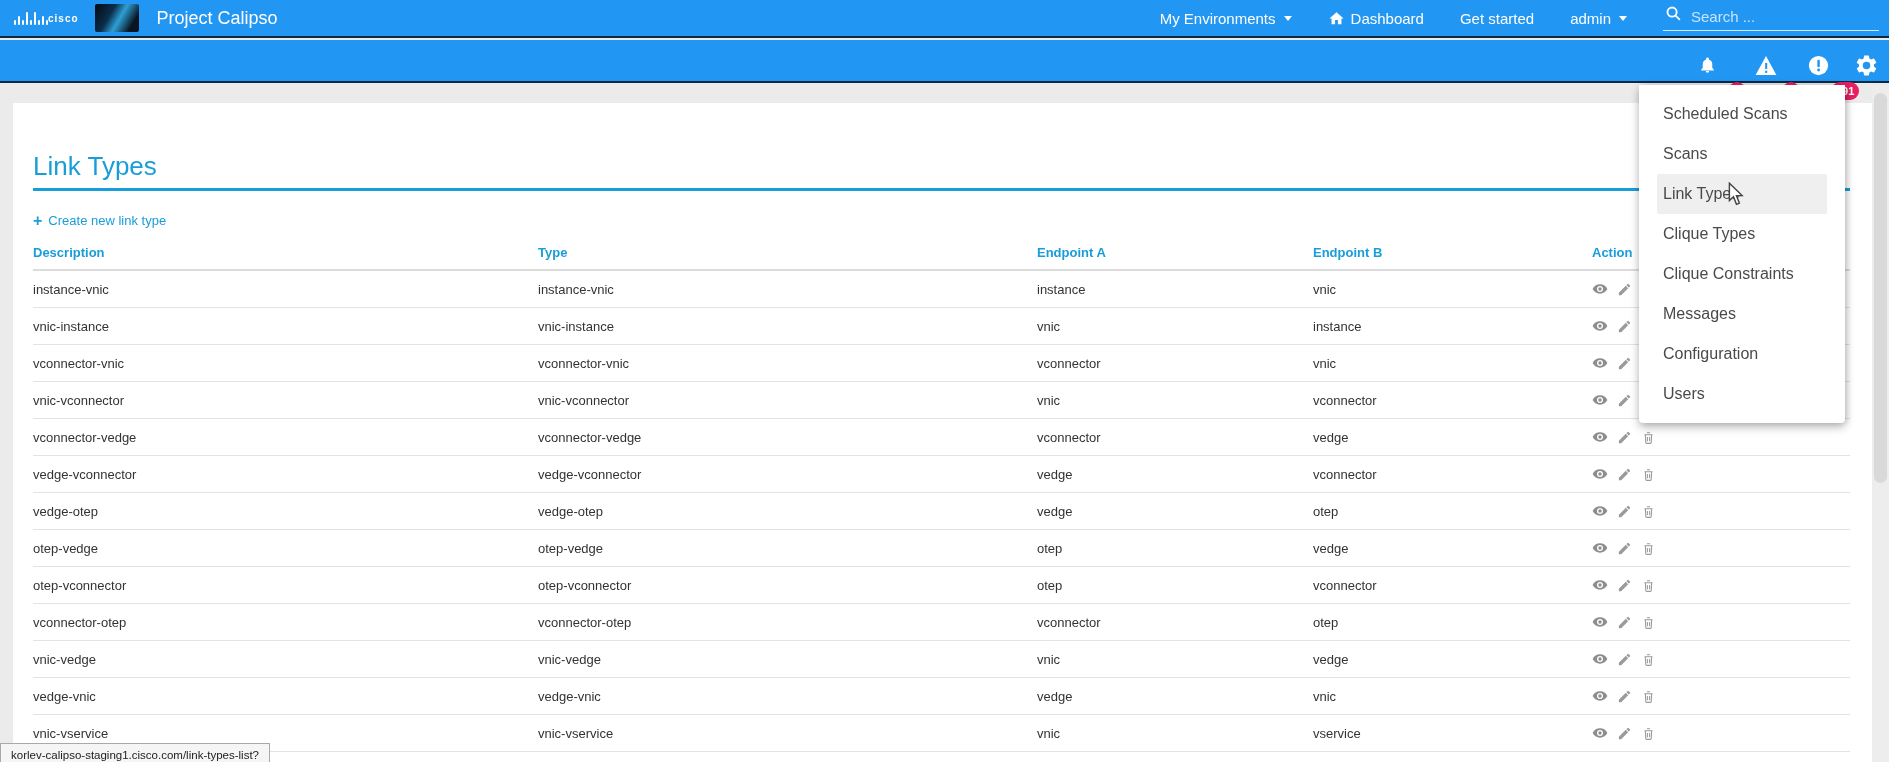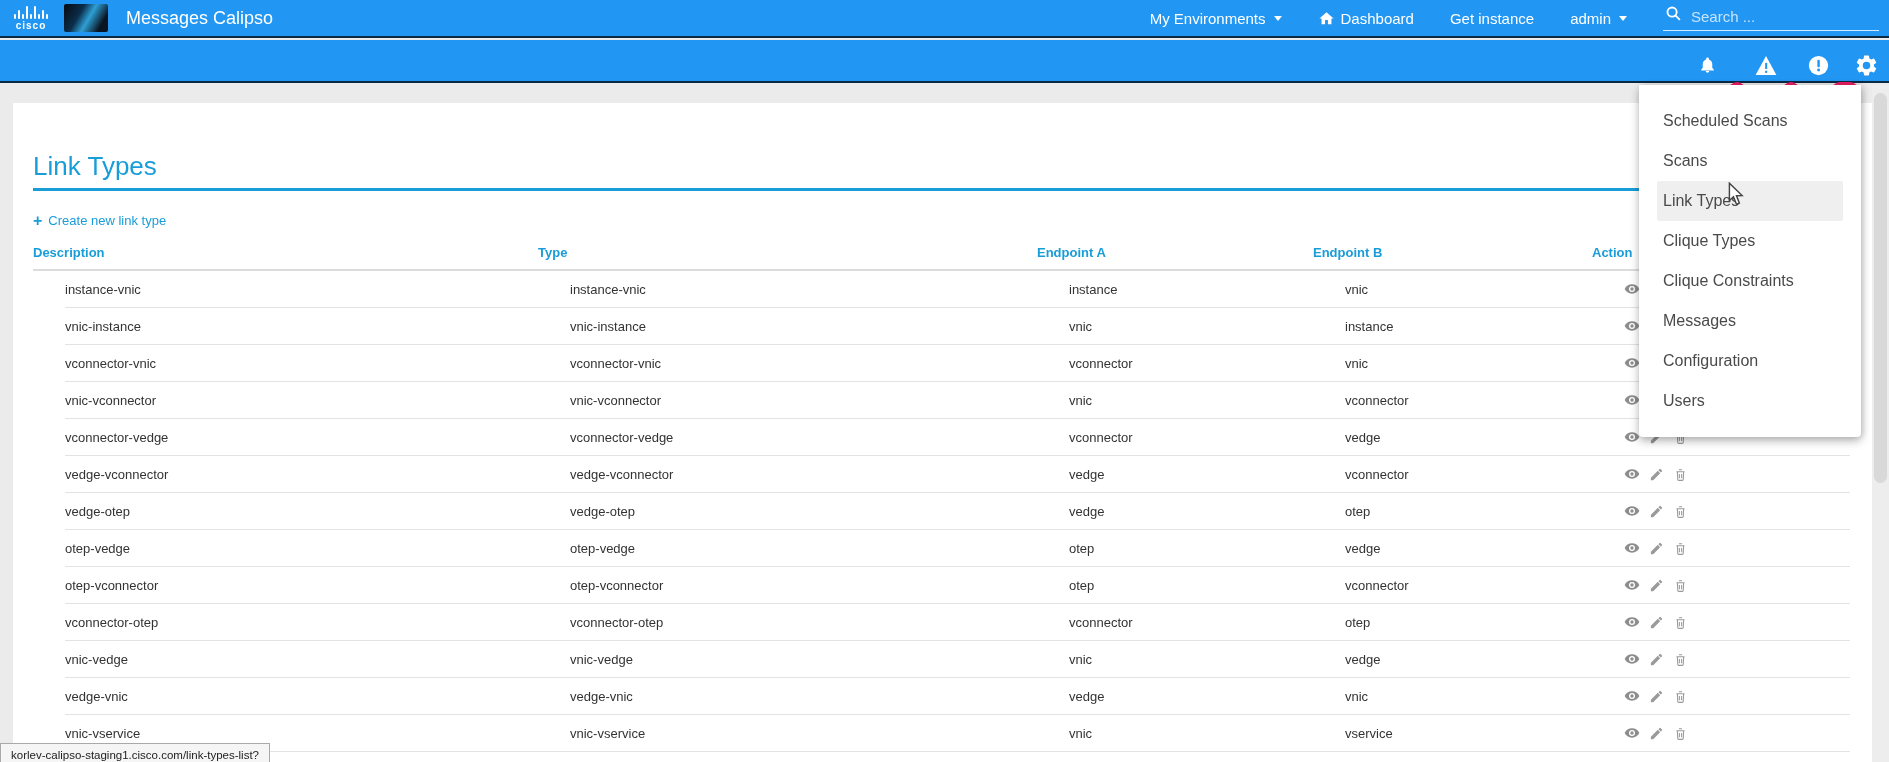--- a/index.html
+++ b/index.html
@@ -8,21 +8,21 @@
     background:#ebebeb;font-family:"Liberation Sans",sans-serif;
     -webkit-font-smoothing:antialiased;
   }
   
   .navbar{
     position:absolute;left:0;top:0;width:100%;height:38px;
     background:#2196f3;border-bottom:2px solid rgba(0,0,0,.72);
     display:flex;align-items:center;box-sizing:border-box;color:#fff;
   }
   .brand-zone{display:flex;align-items:center;padding-left:14px;}
-  .cisco-logo{display:flex;flex-direction:column;align-items:center;margin-right:16px;}
+  .cisco-logo{display:flex;flex-direction:row;align-items:center;margin-right:16px;}
   .cisco-bars{display:flex;align-items:flex-end;gap:2px;height:13px;}
   .cisco-bars i{display:block;width:2px;background:#fff;border-radius:1px;}
   .cisco-text{font-size:10px;font-weight:bold;letter-spacing:1px;margin-top:1px;}
   .brand-image{width:44px;height:28px;border-radius:2px;margin-right:18px;
     background:linear-gradient(120deg,#05090f 0%,#0b2d4a 35%,#2e9fd4 55%,#0a1523 82%);}
   .brand-title{font-size:18px;color:#fff;}
   .nav-right{margin-left:auto;display:flex;align-items:center;gap:36px;padding-right:10px;}
   .nav-link{display:flex;align-items:center;gap:6px;font-size:15px;color:#fff;cursor:pointer;white-space:nowrap;}
   .caret{width:0;height:0;border-left:4px solid transparent;border-right:4px solid transparent;border-top:5px solid #fff;margin-left:2px;}
   .search-wrap{position:relative;display:flex;}
@@ -58,28 +58,28 @@
     color:#199dd9;font-size:13px;cursor:pointer;width:max-content;
   }
   .plus-glyph{font-size:16px;font-weight:bold;line-height:12px;}
   
   .thead,.trow{
     display:grid;grid-template-columns:505px 499px 276px 279px 1fr;
     align-items:center;
   }
   .thead{margin-top:8px;height:33px;border-bottom:2px solid #dcdcdc;}
   .th{font-size:13px;font-weight:bold;color:#199dd9;}
-  .trow{height:37px;border-bottom:1px solid #e3e3e3;box-sizing:border-box;margin-left:32px;}
+  .trow{height:37px;border-bottom:1px solid #e3e3e3;box-sizing:border-box;}
   .td{font-size:13px;color:#333;}
   .actions{display:flex;align-items:center;gap:9px;}
   .act-icon{display:inline-flex;cursor:pointer;}
   
   .dropdown{
-    position:absolute;left:1639px;top:85px;width:222px;z-index:30;
-    background:#fff;border-radius:0 0 4px 4px;padding:16px 0;
+    position:absolute;left:1639px;top:85px;width:206px;z-index:30;
+    background:#fff;border-radius:0 0 4px 4px;padding:9px 0;
     box-shadow:0 4px 10px rgba(0,0,0,.28),2px 0 6px rgba(0,0,0,.12);
   }
   .menu-item{
     height:40px;line-height:40px;margin:0 18px;padding:0 6px;
     font-size:16px;color:#4a4a4a;cursor:pointer;white-space:nowrap;border-radius:2px;
   }
   .menu-item.active{background:#efefef;}
   .cursor{position:absolute;left:1727px;top:182px;z-index:40;pointer-events:none;}
   
   .scrollbar{position:absolute;right:0;top:85px;bottom:0;width:17px;background:#ededed;}
@@ -104,36 +104,36 @@
         <i style="height:13px"></i>
           <i style="height:5px"></i>
           <i style="height:13px"></i>
         <i style="height:5px"></i>
           <i style="height:9px"></i>
           <i style="height:5px"></i>
       </div>
       <span class="cisco-text">cisco</span>
     </div>
     <div class="brand-image"></div>
-    <span class="brand-title">Messages Calipso</span>
+    <span class="brand-title">Project Calipso</span>
   </div>
 
   <div class="nav-right">
     <div class="nav-link">
       <span>My Environments</span>
       <span class="caret"></span>
     </div>
     <div class="nav-link">
       <svg width="17" height="17" viewBox="0 0 24 24" fill="#fff">
           <path d="M10 20v-6h4v6h5v-8h3L12 3 2 12h3v8z"></path>
         </svg>
       <span>Dashboard</span>
     </div>
     <div class="nav-link">
-      <span>Get instance</span>
+      <span>Get started</span>
     </div>
     <div class="nav-link">
       <span>admin</span>
       <span class="caret"></span>
     </div>
     <div class="search-wrap">
       <svg width="17" height="17" viewBox="0 0 24 24" fill="none" stroke="#fff" stroke-width="2.6">
           <circle cx="10" cy="10" r="6.5"></circle>
           <line x1="15" y1="15" x2="21" y2="21"></line>
         </svg>

